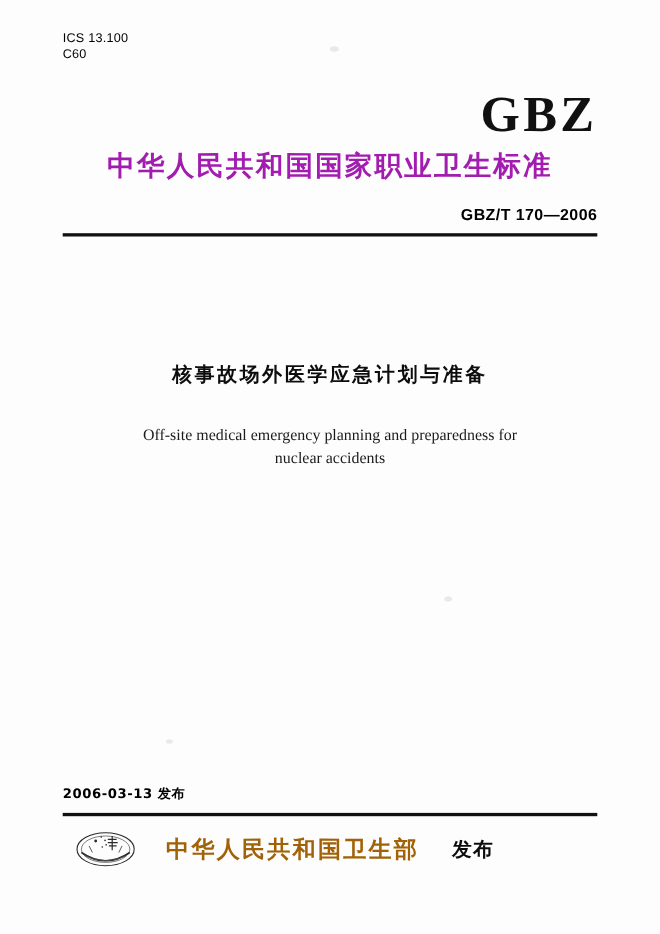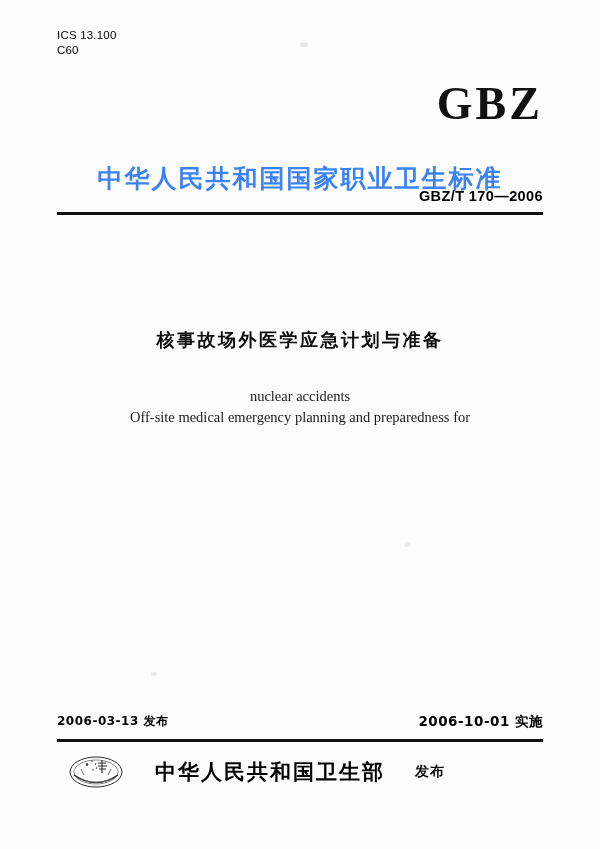--- a/index.html
+++ b/index.html
@@ -52,22 +52,21 @@
   .std-title-cn {
     position: absolute;
     left: 0;
     right: 0;
     top: 134px;
     text-align: center;
     font-family: Liberation Sans, sans-serif;
     font-size: 25px;
     font-weight: bold;
     letter-spacing: 2px;
-    color: #3b82f6;
-    margin-top: 28px;
+    color: #a21caf;
   }
 
   
   .std-number {
     position: absolute;
     right: 57px;
     top: 188px;
     font-family: "Liberation Sans", sans-serif;
     font-size: 14.5px;
     font-weight: bold;
@@ -162,26 +161,26 @@
     left: 10px;
     top: 0px;
     width: 58px;
     height: 40px;
   }
   .publisher-name {
     font-family: "DejaVu Sans", sans-serif;
     font-size: 21px;
     font-weight: bold;
     letter-spacing: 2px;
-    color: #000000;
+    color: #a16207;
     text-align: right;
   }
   .publisher-verb {
     font-family: "DejaVu Sans", sans-serif;
-    font-size: 14px;
+    font-size: 18px;
     font-weight: bold;
     letter-spacing: 1px;
     margin-left: 30px;
     color: #0d0d0d;
   }
 </style>
 </head>
 <body>
 
 <div class="page">
@@ -195,32 +194,31 @@
 
   <div class="std-title-cn">中华人民共和国国家职业卫生标准</div>
 
   <div class="std-number">GBZ/T 170—2006</div>
 
   <div class="rule-top"></div>
 
   <div class="doc-title-cn">核事故场外医学应急计划与准备</div>
 
   <div class="doc-title-en">
+    <div>Off-site medical emergency planning and preparedness for</div>
     <div>nuclear accidents</div>
-    <div>Off-site medical emergency planning and preparedness for</div>
   </div>
 
   <div class="smudge" style="left:300px; top:42px; width:8px; height:5px;"></div>
   <div class="smudge" style="left:404px; top:542px; width:7px; height:5px;"></div>
   <div class="smudge" style="left:151px; top:672px; width:6px; height:4px;"></div>
 
   <div class="rule-bottom"></div>
 
   <div class="date-issue">2006-03-13 发布</div>
-  <div class="date-effective">2006-10-01 实施</div>
 
   <div class="publisher-row">
     <svg class="emblem" viewBox="0 0 116 80">
       <ellipse cx="58" cy="40" rx="52" ry="30" fill="none" stroke="#2b2b2b" stroke-width="2"></ellipse>
       <ellipse cx="58" cy="40" rx="44" ry="24" fill="none" stroke="#3a3a3a" stroke-width="1.2"></ellipse>
       <path d="M14 46 Q58 76 102 46" fill="none" stroke="#2b2b2b" stroke-width="3"></path>
       <path d="M20 52 Q58 70 96 52" fill="none" stroke="#555" stroke-width="1.4"></path>
       <g fill="#2b2b2b">
         <circle cx="40" cy="25" r="2.6"></circle>
         <circle cx="50" cy="18" r="1.5"></circle>

